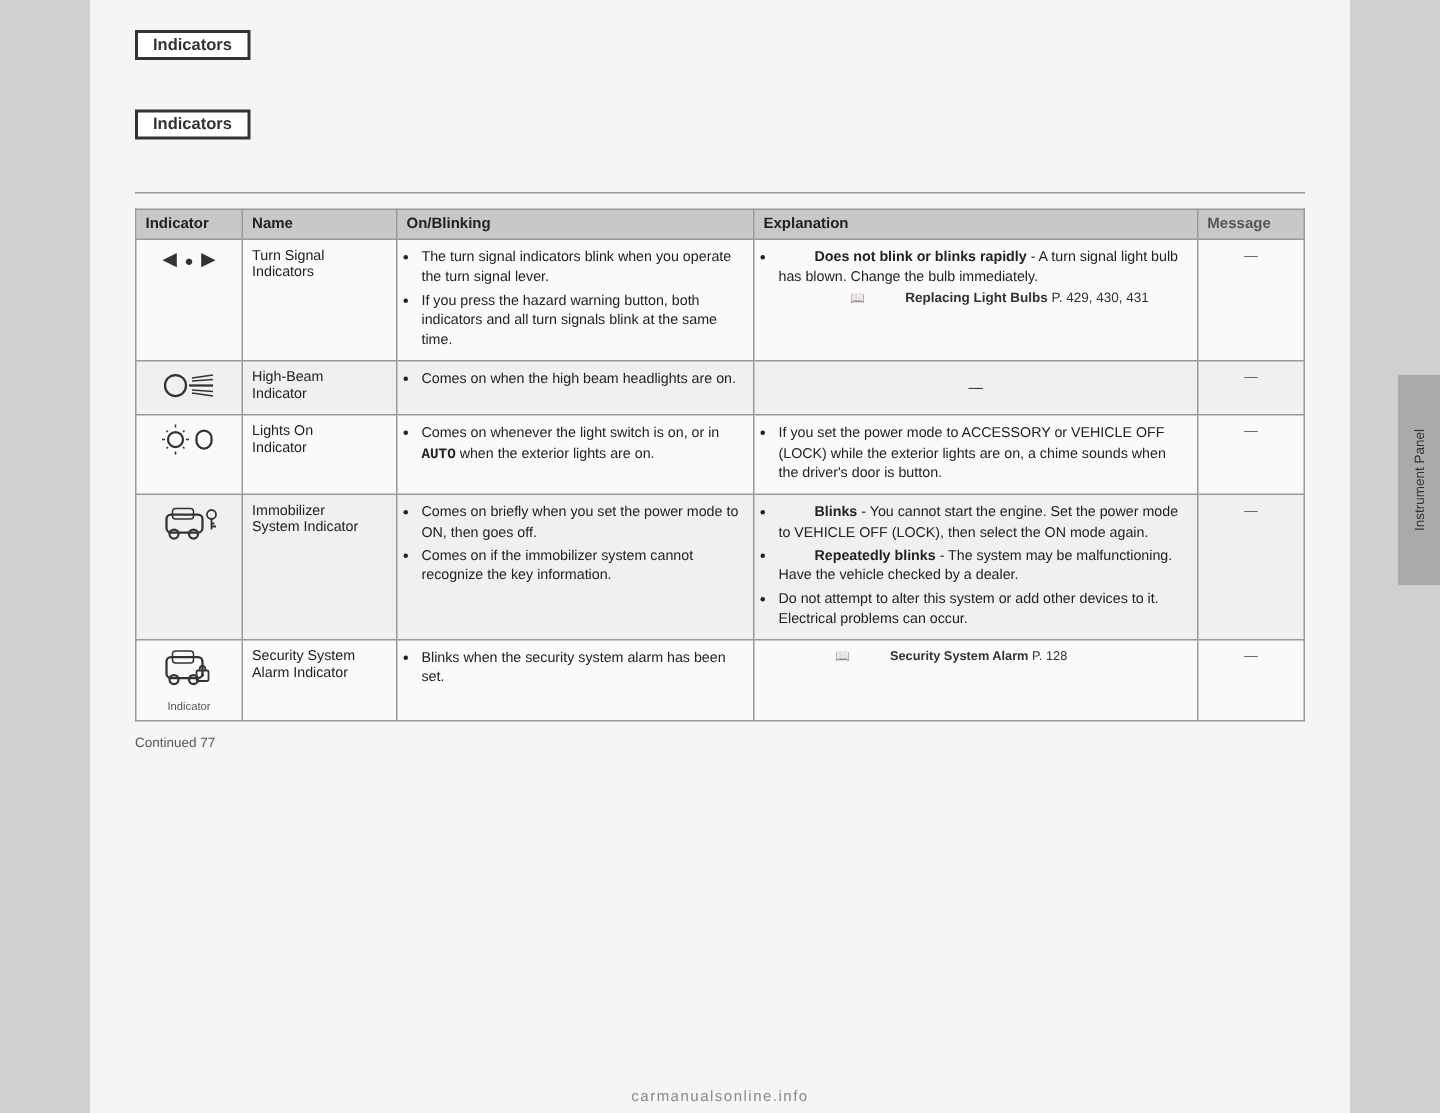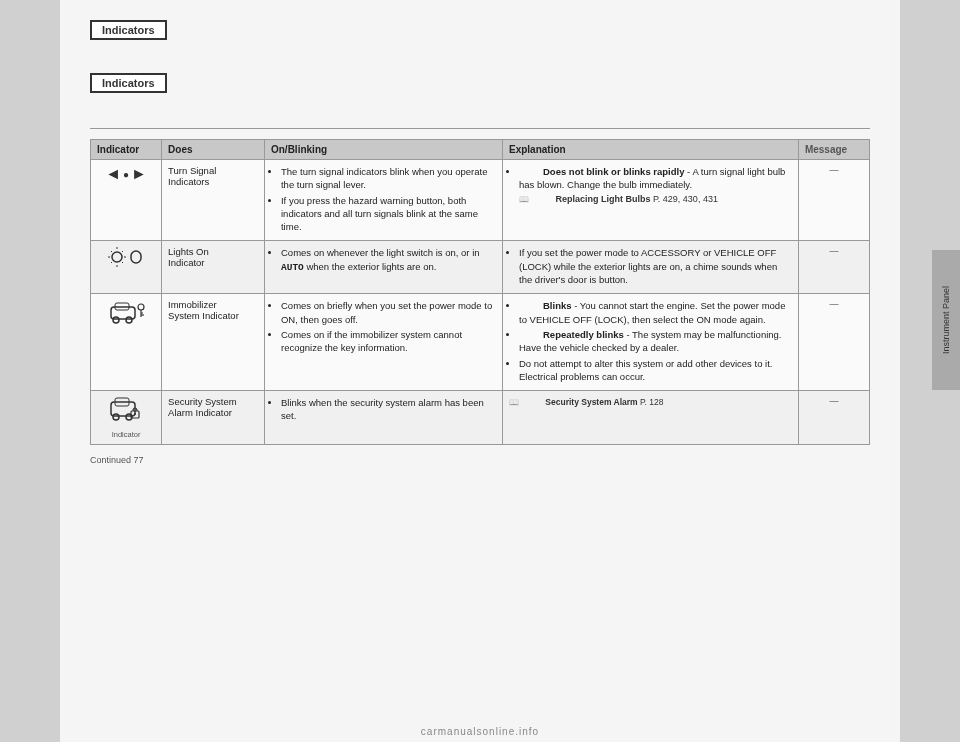--- a/index.html
+++ b/index.html
@@ -134,20 +134,21 @@
 
     .bullet-list li {
       margin-bottom: 2px;
       line-height: 1.4;
     }
 
     .bold-text { font-weight: bold; padding-left: 24px; }
     .link-text {
       font-size: 9px;
       color: #333;
+      margin-left: 48px;
     }
     .link-icon { font-size: 8px; }
 
     
     .turn-signal-icon {
       display: inline-flex;
       align-items: center;
       gap: 2px;
       font-size: 16px;
       color: #333;
@@ -229,21 +230,21 @@
     &nbsp;
   </div>
 
 
   <hr class="divider">
 
   <table class="indicators-table">
     <thead>
       <tr>
         <th class="icon-cell">Indicator</th>
-        <th class="name-cell">Does</th>
+        <th class="name-cell">Name</th>
         <th class="on-blinking-cell">On/Blinking</th>
         <th class="explanation-cell">Explanation</th>
         <th class="message-cell">Message</th>
       </tr>
     </thead>
     <tbody>
 
       <tr>
         <td class="icon-cell">
           <div class="turn-signal-icon">
@@ -262,20 +263,41 @@
         <td class="explanation-cell">
           <ul class="bullet-list">
             <li><span class="bold-text">Does not blink or blinks rapidly</span> - A turn signal light bulb has blown. Change the bulb immediately.<br>
               <span class="link-text"><span class="link-icon">📖</span> <span class="bold-text">Replacing Light Bulbs</span> P. 429, 430, 431</span>
             </li>
           </ul>
         </td>
         <td class="message-cell">—</td>
       </tr>
 
+      <tr>
+        <td class="icon-cell">
+          <svg width="36" height="22">
+
+            <rect x="2" y="4" width="14" height="14" rx="7" fill="none" stroke="#333" stroke-width="1.5"></rect>
+            <line x1="18" y1="11" x2="34" y2="11" stroke="#333" stroke-width="1.5"></line>
+            <line x1="20" y1="6" x2="34" y2="4" stroke="#333" stroke-width="1"></line>
+            <line x1="20" y1="16" x2="34" y2="18" stroke="#333" stroke-width="1"></line>
+            <line x1="20" y1="8" x2="34" y2="7" stroke="#333" stroke-width="1"></line>
+            <line x1="20" y1="14" x2="34" y2="15" stroke="#333" stroke-width="1"></line>
+          </svg>
+        </td>
+        <td class="name-cell">High-Beam<br>Indicator</td>
+        <td class="on-blinking-cell">
+          <ul class="bullet-list">
+            <li>Comes on when the high beam headlights are on.</li>
+          </ul>
+        </td>
+        <td class="explanation-cell" style="text-align:center; vertical-align:middle;">—</td>
+        <td class="message-cell">—</td>
+      </tr>
 
       <tr>
         <td class="icon-cell">
           <svg width="38" height="22">
 
             <circle cx="10" cy="11" r="5" fill="none" stroke="#333" stroke-width="1.5"></circle>
             <line x1="10" y1="3" x2="10" y2="1" stroke="#333" stroke-width="1"></line>
             <line x1="10" y1="19" x2="10" y2="21" stroke="#333" stroke-width="1"></line>
             <line x1="3" y1="11" x2="1" y2="11" stroke="#333" stroke-width="1"></line>
             <line x1="17" y1="11" x2="19" y2="11" stroke="#333" stroke-width="1"></line>

